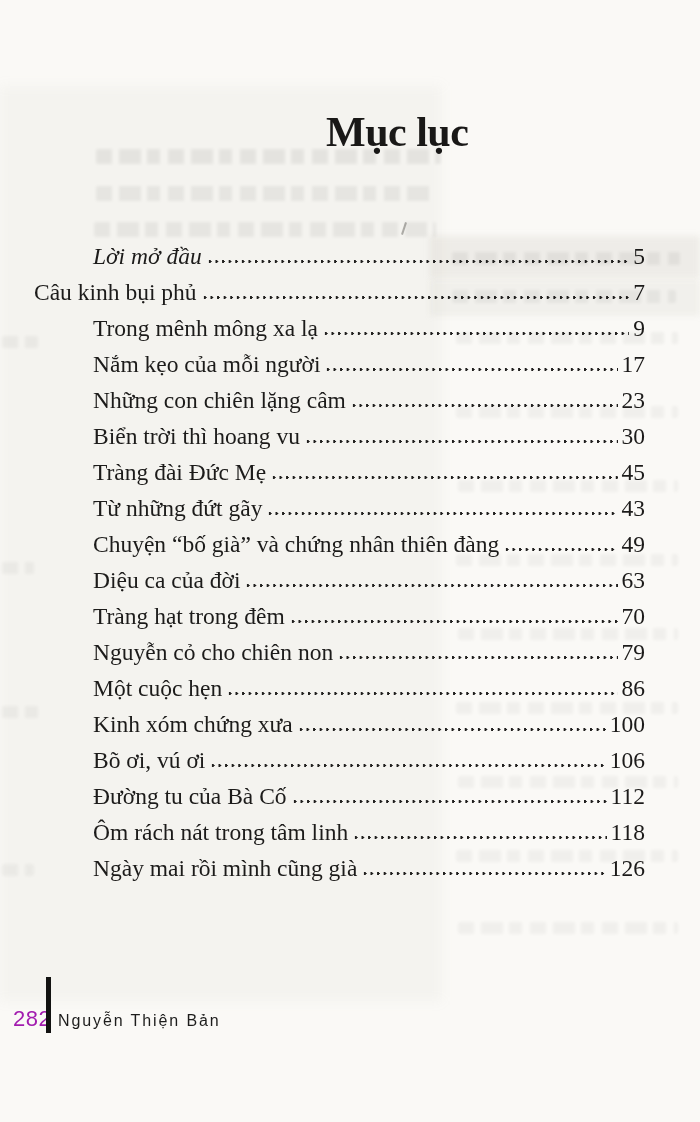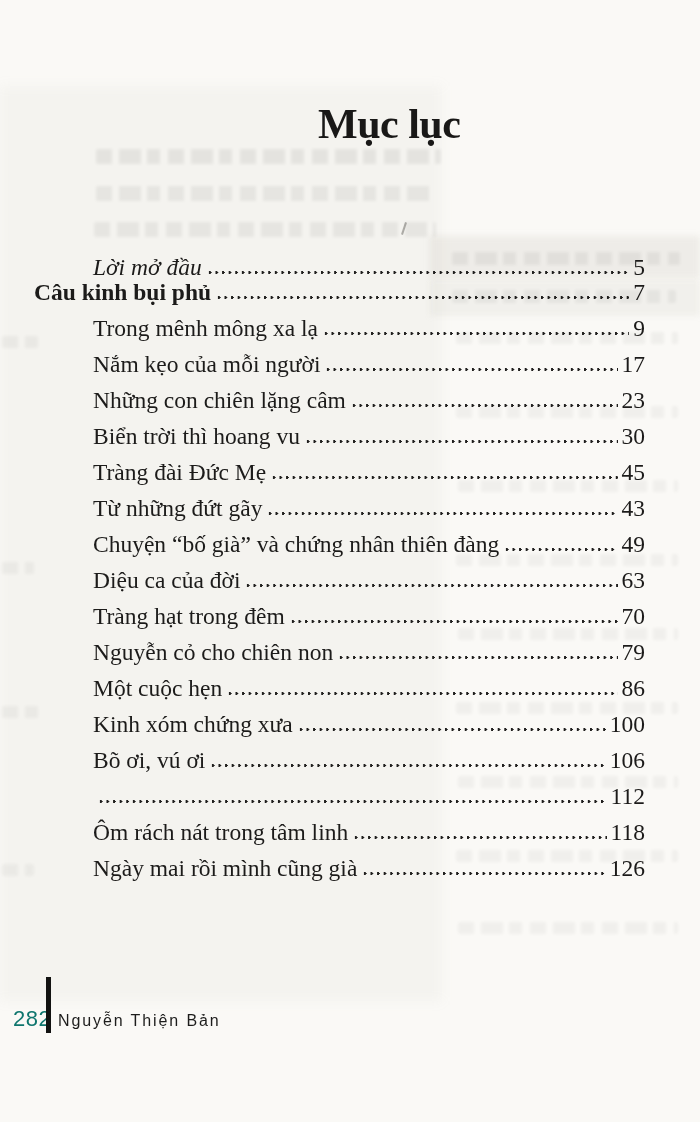--- a/index.html
+++ b/index.html
@@ -50,21 +50,21 @@
     position: absolute;
     left: 403px; top: 222px; width: 2px; height: 13px;
     background: #8d8c88; opacity: 0.7;
     transform: rotate(18deg);
   }
   
   .content { position: absolute; inset: 0; z-index: 2; }
   .title {
     position: absolute;
     left: 318px; top: 103px;
-    margin: 0;
+    margin: 8px;
     font-size: 42px;
     font-weight: 700;
     letter-spacing: -0.5px;
     line-height: 1;
     color: #191817;
     white-space: nowrap;
   }
   .toc {
     position: absolute;
     left: 34px; top: 245px;
@@ -72,42 +72,42 @@
   }
   .toc-row {
     display: flex;
     align-items: baseline;
     height: 36px;
     font-size: 23.5px;
     line-height: 1;
     white-space: nowrap;
   }
   .toc-row.indent { padding-left: 59px; }
-  .toc-row.bold .toc-label { font-weight: 700; }
-  .toc-row.italic .toc-label { font-style: italic; margin-top: 11px; }
+  .toc-row.bold .toc-label { font-weight: 400; }
+  .toc-row.italic .toc-label { font-style: italic; }
   .toc-label { flex: 0 0 auto; }
   .toc-leader {
     flex: 1 1 auto;
     height: 5px;
     margin: 0 4px 0 5px;
     background-image: radial-gradient(circle at 3px 2.5px, #201f1e 1.25px, rgba(0,0,0,0) 1.5px);
     background-size: 6.6px 5px;
     background-repeat: repeat-x;
     background-position: left bottom;
   }
   .toc-page { flex: 0 0 auto; text-align: right; }
   
   .folio-number {
     position: absolute;
     left: 13px; top: 1008px;
     font-family: "Liberation Sans", sans-serif;
     font-size: 22px;
     line-height: 1;
     letter-spacing: 0.5px;
-    color: #0f766e;
+    color: #a21caf;
   }
   .footer-rule {
     position: absolute;
     left: 46px; top: 977px;
     width: 4.5px; height: 56px;
     background: #121211;
   }
   .footer-author {
     position: absolute;
     left: 58px; top: 1013px;
@@ -222,20 +222,21 @@
     <span class="toc-label">Kinh xóm chứng xưa</span>
     <span class="toc-leader"></span>
     <span class="toc-page">100</span>
   </div>
         <div class="toc-row indent">
     <span class="toc-label">Bõ ơi, vú ơi</span>
     <span class="toc-leader"></span>
     <span class="toc-page">106</span>
   </div>
         <div class="toc-row indent">
+    <span class="toc-label">Đường tu của Bà Cố</span>
     <span class="toc-leader"></span>
     <span class="toc-page">112</span>
   </div>
         <div class="toc-row indent">
     <span class="toc-label">Ôm rách nát trong tâm linh</span>
     <span class="toc-leader"></span>
     <span class="toc-page">118</span>
   </div>
         <div class="toc-row indent">
     <span class="toc-label">Ngày mai rồi mình cũng già</span>

